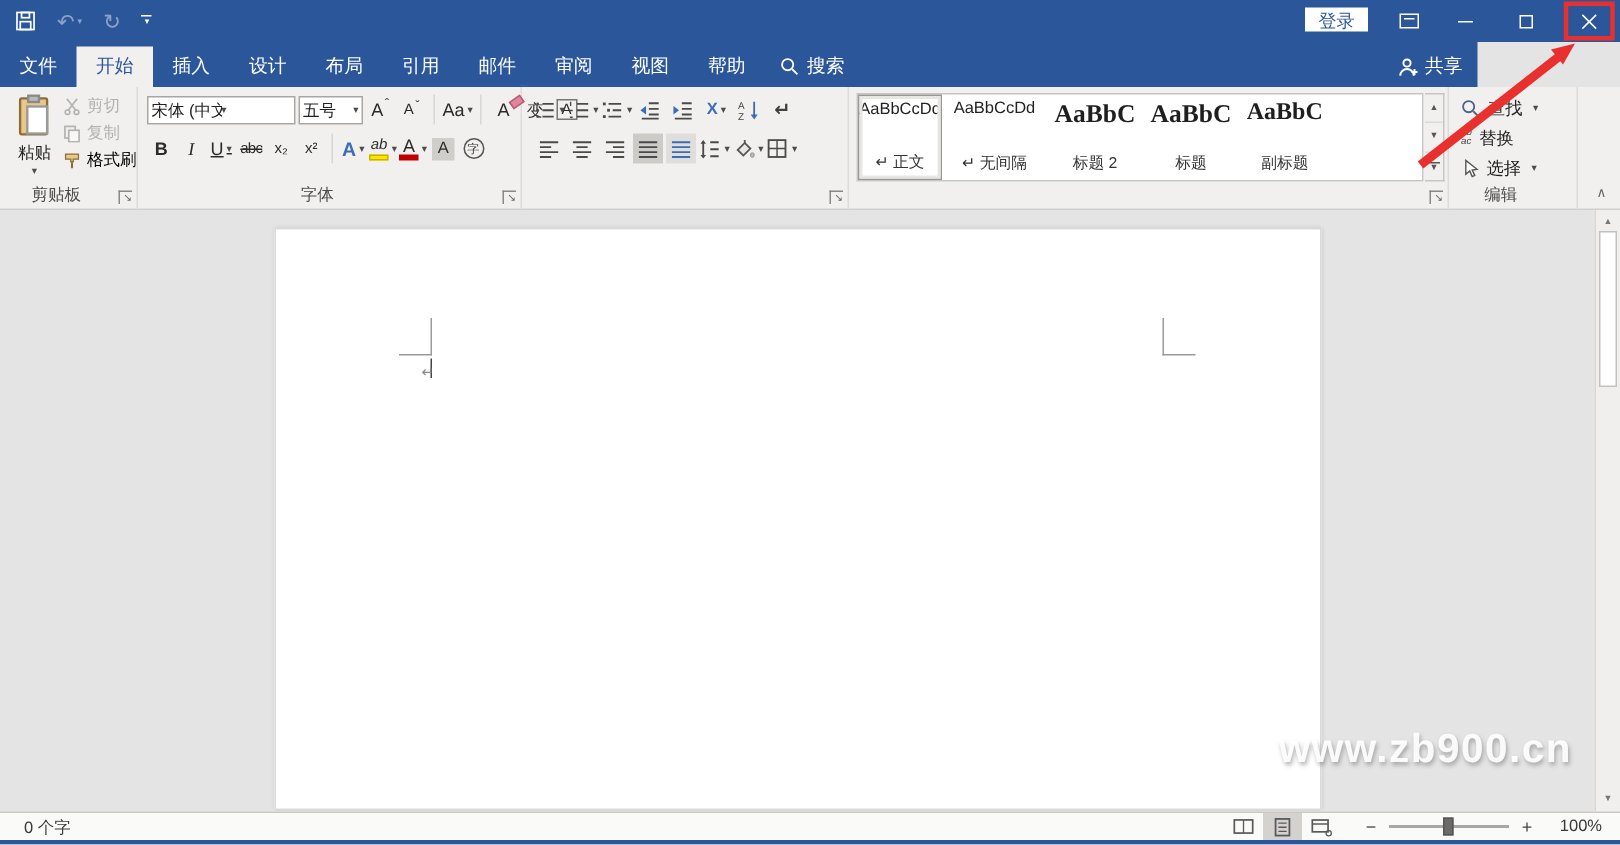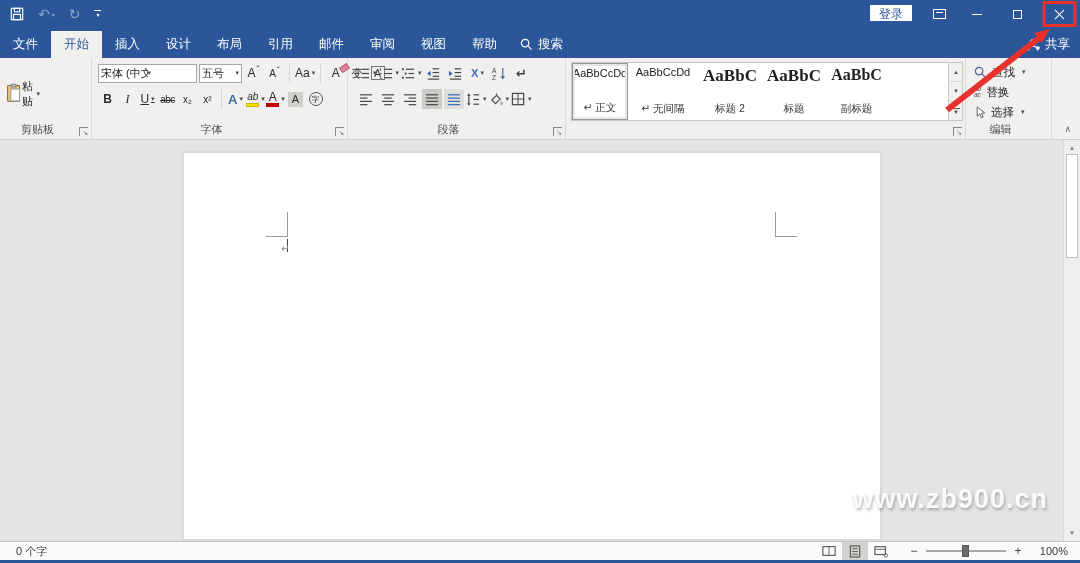--- a/index.html
+++ b/index.html
@@ -26,41 +26,41 @@
   .minb i { display:block; width:10px; border-top:1.5px solid #fff; }
   .maxb { right:46px; width:34px; }
   .maxb i { display:block; width:9px; height:9px; border:1.2px solid #fff; }
   .closeb { right:4px; width:34px; }
   .xicon { position:relative; width:11px; height:11px; }
   .xicon::before,.xicon::after { content:""; position:absolute; left:-1px; top:5px; width:13px; border-top:1.4px solid #fff; }
   .xicon::before { transform:rotate(45deg); }
   .xicon::after { transform:rotate(-45deg); }
 
   
-  .tabrow { position:absolute; top:28px; left:0; width:1080px; height:30px; background:#2b579a; display:flex; align-items:flex-end; color:#fff; }
+  .tabrow { position:absolute; top:28px; left:0; width:985px; height:30px; background:#2b579a; display:flex; align-items:flex-end; color:#fff; }
   .tab { height:27px; line-height:27px; padding:0 13px; font-size:12.5px; cursor:default; }
   .tab.active { background:#f1f0ee; color:#2b579a; }
   .searchbox { display:flex; align-items:center; gap:5px; height:27px; margin-left:10px; font-size:12.5px; }
   .share { position:absolute; right:10px; bottom:0; height:27px; display:flex; align-items:center; gap:4px; font-size:12.5px; }
 
   
   .ribbon { position:absolute; top:58px; left:0; width:1080px; height:82px; background:#f1f0ee; border-bottom:1px solid #d2d0cd; }
   .rgroup { position:absolute; top:0; height:81px; border-right:1px solid #dddbd8; }
   .glabel { position:absolute; bottom:2px; left:0; right:16px; text-align:center; font-size:11px; color:#4e4c4a; }
   .launcher { position:absolute; right:3px; bottom:3px; width:9px; height:9px; border-top:1px solid #8a8886; border-left:1px solid #8a8886; font-size:7px; line-height:9px; color:#6a6866; text-align:right; }
   .dd::after { content:"▾"; font-size:7px; color:#4e4c4a; margin-left:2px; }
   .ic { display:inline-block; }
   .ic line,.ic rect,.ic path,.ic polyline,.ic circle { stroke:#4a4a4a; stroke-width:1.3; fill:none; }
   .ic .blue { stroke:#3b6cb5; }
   .ic .bluef { fill:#3b6cb5; stroke:none; }
   .ic .grayf { fill:#4a4a4a; stroke:none; }
 
   
   .g-clip { left:0; width:92px; }
-  .paste { position:absolute; left:6px; top:4px; width:34px; height:62px; display:flex; flex-direction:row; align-items:center; }
+  .paste { position:absolute; left:6px; top:4px; width:34px; height:62px; display:flex; flex-direction:column; align-items:center; }
   .paste .plabel { font-size:11px; color:#222; margin-top:2px; }
   .paste .pdd { font-size:7px; color:#4e4c4a; margin-top:1px; }
   .clipcol { position:absolute; left:42px; top:5px; display:flex; flex-direction:column; gap:3px; }
   .clipcol .crow { display:flex; align-items:center; gap:4px; font-size:11px; height:15px; }
   .crow.dimrow { color:#b4b2b0; }
   .crow .lbl { white-space:nowrap; }
 
   
   .g-font { left:92px; width:256px; }
   .fr1 { position:absolute; left:6px; top:5px; display:flex; align-items:center; gap:2px; }
@@ -225,20 +225,45 @@
     <div class="rgroup g-clip">
       <div class="paste">
         <svg class="ic" width="24" height="30" viewBox="0 0 20 24">
           <rect x="2" y="2.5" width="15" height="20" rx="1" style="fill:#e8c88a;stroke:#8a6d3b"></rect>
           <rect x="6.5" y="1" width="6" height="3.5" style="fill:#b9b9b9;stroke:#8a8a8a"></rect>
           <rect x="6" y="7" width="11" height="15" style="fill:#fff;stroke:#9a9a9a"></rect>
         </svg>
         <span class="plabel">粘贴</span>
         <span class="pdd">▾</span>
       </div>
+      <div class="clipcol">
+        <div class="crow dimrow">
+          <svg class="ic" width="12" height="12" viewBox="0 0 14 14">
+            <line x1="3" y1="1" x2="10" y2="10" style="stroke:#b4b2b0"></line>
+            <line x1="11" y1="1" x2="4" y2="10" style="stroke:#b4b2b0"></line>
+            <circle cx="3.5" cy="11.5" r="1.8" style="stroke:#b4b2b0"></circle>
+            <circle cx="10.5" cy="11.5" r="1.8" style="stroke:#b4b2b0"></circle>
+          </svg>
+          <span class="lbl">剪切</span>
+        </div>
+        <div class="crow dimrow">
+          <svg class="ic" width="12" height="12" viewBox="0 0 14 14">
+            <rect x="1.5" y="1.5" width="8" height="9" style="stroke:#b4b2b0"></rect>
+            <rect x="4.5" y="4.5" width="8" height="9" style="stroke:#b4b2b0;fill:#f8f8f8"></rect>
+          </svg>
+          <span class="lbl">复制</span>
+        </div>
+        <div class="crow">
+          <svg class="ic" width="12" height="12" viewBox="0 0 14 14">
+            <path d="M2,2 h10 v4 h-4 v2 h-2 v-2 h-4 z" style="fill:#e8c88a;stroke:#8a6d3b;stroke-width:1"></path>
+            <rect x="6.2" y="8.5" width="1.6" height="4.5" style="fill:#8a6d3b;stroke:none"></rect>
+          </svg>
+          <span class="lbl">格式刷</span>
+        </div>
+      </div>
       <div class="glabel">剪贴板</div>
       <div class="launcher">↘</div>
     </div>
 
     <div class="rgroup g-font">
       <div class="fr1">
         <div class="combo fname">
             <span>宋体 (中文正文</span>
             <span class="ca">▾</span>
           </div>
@@ -409,21 +434,20 @@
           </svg>
         </span>
         <span class="pbtn dd">
           <svg class="ic" width="15" height="15" viewBox="0 0 16 16">
             <rect x="1.5" y="1.5" width="12" height="12"></rect>
             <line x1="7.5" y1="1.5" x2="7.5" y2="13.5" style="stroke-width:1"></line>
             <line x1="1.5" y1="7.5" x2="13.5" y2="7.5" style="stroke-width:1"></line>
           </svg>
         </span>
       </div>
-      <div class="glabel">段落</div>
       <div class="launcher">↘</div>
     </div>
 
     <div class="rgroup g-styles">
       <div class="gallery">
         <div class="style-item selected si0">
           <span class="sample">AaBbCcDd</span>
           <span class="slabel">↵ 正文</span>
         </div>
         <div class="style-item si1">

